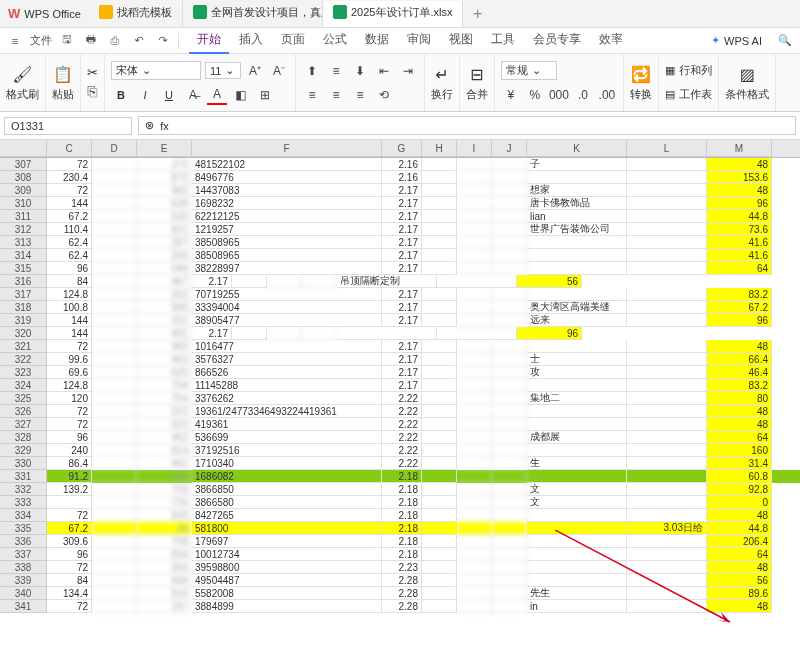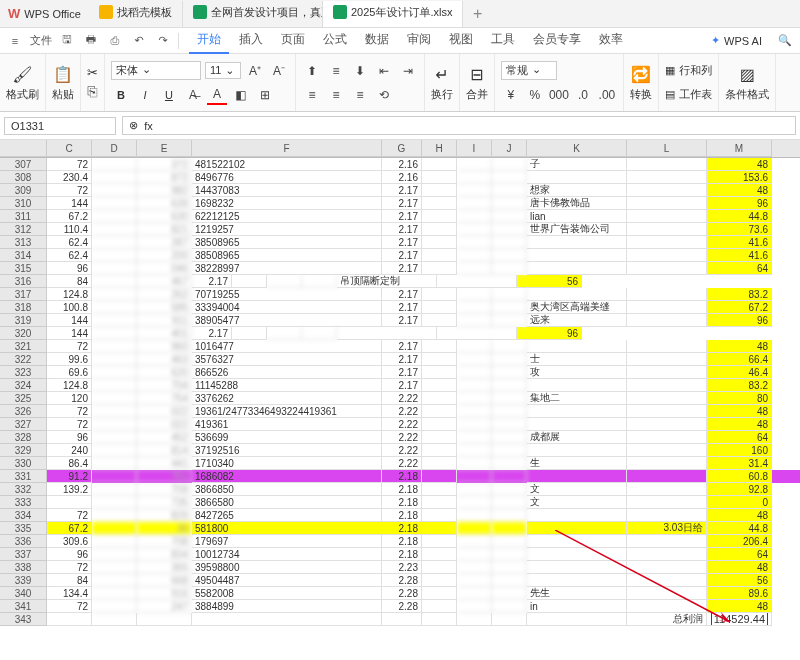--- a/index.html
+++ b/index.html
@@ -8,32 +8,32 @@
 .app-logo{display:flex;align-items:center;padding:0 8px;gap:4px}
 .app-logo .w{color:#d9534f;font-weight:bold;font-size:13px}
 .tab{height:26px;padding:4px 10px;display:flex;gap:4px;border-right:1px solid #ddd;font-size:11px;max-width:140px;overflow:hidden;white-space:nowrap}
 .tab.active{background:#fff}
 .tab .ico{width:14px;height:14px;border-radius:2px;flex-shrink:0}
 .menubar{height:26px;display:flex;align-items:center;gap:6px;padding:0 6px;border-bottom:1px solid #e0e0e0}
 .menubar .mi{width:18px;height:18px;display:flex;align-items:center;justify-content:center;color:#555}
 .menubar .sep{width:1px;height:16px;background:#ddd}
 .menubar .tabs{display:flex;gap:2px;margin-left:4px;flex:1}
 .mtab{padding:4px 8px;font-size:12px;color:#555;cursor:pointer}
-.mtab.active{color:#3b82f6;border-bottom:2px solid #417ff9}
+.mtab.active{color:#701a75;border-bottom:2px solid #417ff9}
 .ai{display:flex;align-items:center;gap:4px;color:#417ff9;font-size:12px;padding:0 8px}
 .ribbon{height:58px;display:flex;border-bottom:1px solid #d0d0d0;background:#fafafa}
 .rgrp{display:flex;flex-direction:column;align-items:center;justify-content:center;padding:2px 6px;border-right:1px solid #e8e8e8;gap:2px}
 .rgrp.wide{flex-direction:column;align-items:flex-start;padding:4px 6px}
 .rbig{display:flex;flex-direction:column;align-items:center;gap:2px;font-size:10px;color:#555}
 .rbig .ico{width:22px;height:22px;display:flex;align-items:center;justify-content:center;font-size:16px}
 .rrow{display:flex;align-items:center;gap:4px;height:22px}
-.sel{border:1px solid #ccc;background:#fff;padding:1px 4px;font-size:11px;display:flex;align-items:flex-start;gap:4px}
+.sel{border:1px solid #ccc;background:#fff;padding:1px 4px;font-size:11px;display:flex;align-items:center;gap:4px}
 .ribbtn{width:20px;height:20px;display:flex;align-items:center;justify-content:center;font-size:12px;color:#444;border:none;background:none}
 .namebox{height:28px;display:flex;align-items:center;gap:6px;padding:2px 4px;border-bottom:1px solid #ddd}
-.nmbx{width:112px;border:1px solid #ccc;background:#fff;padding:2px 6px;font-size:11px}
+.nmbx{width:128px;border:1px solid #ccc;background:#fff;padding:2px 6px;font-size:11px}
 .fxbox{flex:1;display:flex;align-items:center;gap:6px;border:1px solid #ccc;background:#fff;padding:2px 6px}
 .grid{position:relative;overflow:hidden;height:490px}
 .hdr{display:flex;height:18px;background:#e8e8e8;border-bottom:1px solid #bbb}
 .rhcell{background:#e8e8e8;border-right:1px solid #ccc;border-bottom:1px solid #ccc;font-size:10px;text-align:center;display:flex;align-items:center;justify-content:center;color:#555}
 .row{display:flex;height:13px}
 .cell{border-right:1px solid #e0e0e0;border-bottom:1px solid #e0e0e0;font-size:10px;padding:0 3px;display:flex;align-items:center;overflow:hidden;white-space:nowrap}
 .cell.r{justify-content:flex-end}
 .cell.hl{background:#ffff00}
 .rowhl .cell{background:#ffff00}
 .colC{width:45px}.colD{width:45px}.colE{width:55px}.colF{width:190px}.colG{width:40px}.colH{width:35px}.colI{width:35px}.colJ{width:35px}.colK{width:100px}.colL{width:80px}.colM{width:65px}
@@ -556,21 +556,21 @@
         <div class="cell colE r blurred">441</div>
         <div class="cell colF">1710340</div>
         <div class="cell colG r">2.22</div>
         <div class="cell colH"></div>
         <div class="cell colI blurred"></div>
         <div class="cell colJ blurred"></div>
         <div class="cell colK">生</div>
         <div class="cell colL r"></div>
         <div class="cell colM r hl">31.4</div>
       </div>
-      <div class="row" style="background: #d946ef;">
+      <div class="row" style="background: #84cc16;">
         <div class="rhcell rh">331</div>
         <div class="cell colC r">91.2</div>
         <div class="cell colD blurred"></div>
         <div class="cell colE r blurred">751</div>
         <div class="cell colF">1686082</div>
         <div class="cell colG r">2.18</div>
         <div class="cell colH"></div>
         <div class="cell colI blurred"></div>
         <div class="cell colJ blurred"></div>
         <div class="cell colK"></div>
@@ -712,34 +712,18 @@
         <div class="cell colG r">2.28</div>
         <div class="cell colH"></div>
         <div class="cell colI blurred"></div>
         <div class="cell colJ blurred"></div>
         <div class="cell colK">in</div>
         <div class="cell colL r"></div>
         <div class="cell colM r hl">48</div>
       </div>
     </div>
 
-  <div class="row">
-    <div class="rhcell rh">343</div>
-    <div class="cell colC"></div>
-      <div class="cell colD"></div>
-      <div class="cell colE"></div>
-      <div class="cell colF"></div>
-      <div class="cell colG"></div>
-      <div class="cell colH"></div>
-      <div class="cell colI"></div>
-      <div class="cell colJ"></div>
-      <div class="cell colK"></div>
-    <div class="cell colL r">总利润</div>
-    <div class="cell colM r" style="position:relative">
-        <span style="border:1.5px solid #d9001b;padding:0 2px">114529.44</span>
-      </div>
-  </div>
 
   <svg class="redarrow" style="left:555px;top:390px" width="200" height="105">
     <line x1="0" y1="0" x2="175" y2="92" stroke="#d9001b" stroke-width="1.5"></line>
     <polygon points="175,92 166,82 170,92 162,90" fill="#d9001b"></polygon>
   </svg>
 </div>
 
 </body></html>

